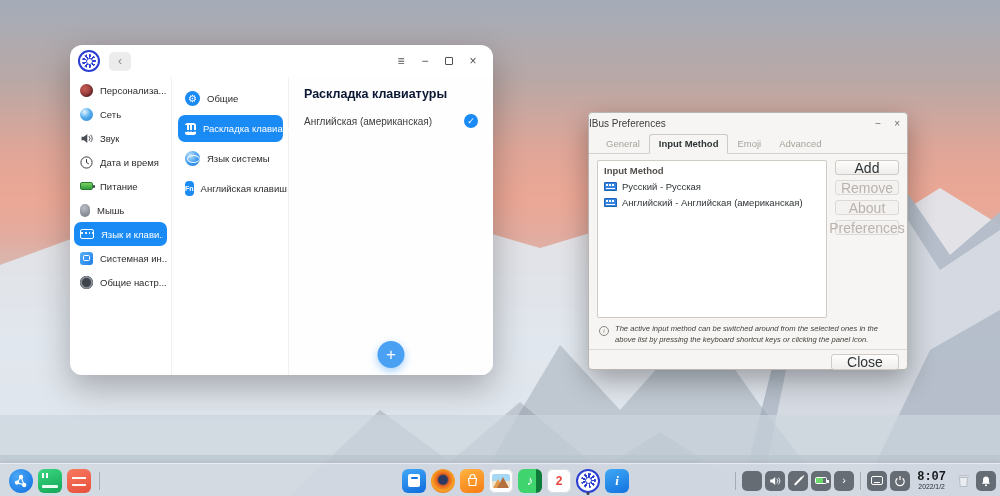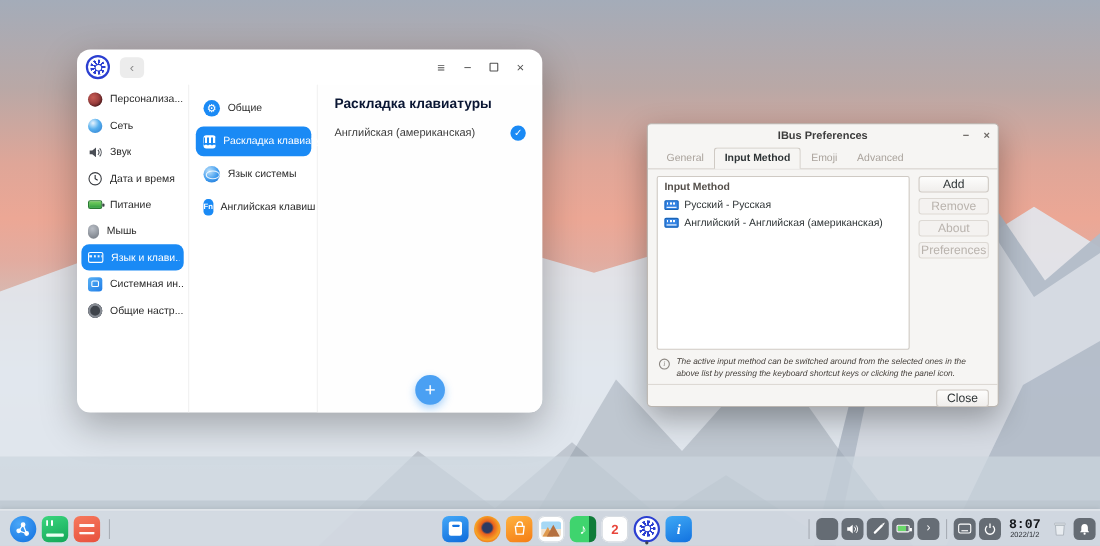--- a/index.html
+++ b/index.html
@@ -67,46 +67,46 @@
   .layout-row { margin-top:13px; display:flex; align-items:center; }
   .layout-label { font-size:10px; color:#3c3c3c; }
   .check-badge { margin-left:auto; width:14px; height:14px; border-radius:50%; background:#1a8af5; color:#fff; font-size:9px; display:flex; align-items:center; justify-content:center; }
   .add-fab { position:absolute; left:50%; bottom:7px; transform:translateX(-50%); width:27px; height:27px; border-radius:50%;
     background:#4aa0f3; color:#fff; font-size:17px; display:flex; align-items:center; justify-content:center; box-shadow:0 3px 8px rgba(26,138,245,.4); }
 
   
   .ibus-window { position:absolute; left:588px; top:112px; width:320px; height:258px;
     background:#f6f5f3; border:1px solid #bab5b0; border-radius:4px; box-shadow:0 10px 28px rgba(0,0,0,.32);
     display:flex; flex-direction:column; color:#2e3436; }
-  .ibus-titlebar { height:21px; position:relative; display:flex; align-items:center; justify-content:center;
-    font-size:10px; color:#3d3d3d; flex:0 0 auto;font-weight:bold; }
+  .ibus-titlebar { height:21px; position:relative; display:flex; align-items:center; justify-content:flex-start;
+    font-size:10px; color:#3d3d3d; flex:0 0 auto; }
   .ibus-controls { position:absolute; right:7px; top:0; height:100%; display:flex; align-items:center; gap:13px; color:#6e6a66; font-size:10px; }
   .ibus-tabs { display:flex; align-items:flex-end; padding-left:8px; border-bottom:1px solid #d7d2cc; flex:0 0 auto; }
   .tab { padding:3px 9px 4px 9px; font-size:9.5px; color:#a9a29b; }
   .tab.active { background:#f6f5f3; border:1px solid #cfcac4; border-bottom:1px solid #f6f5f3; margin-bottom:-1px;
     border-radius:3px 3px 0 0; color:#2e3436; font-weight:bold; }
   .ibus-content { display:flex; gap:8px; padding:6px 8px 0 8px; flex:0 0 auto; }
   .im-list { flex:1; height:158px; background:#ffffff; border:1px solid #cfcac4; border-radius:2px; padding:4px 6px; overflow:hidden; }
   .im-header { font-size:9.5px; color:#544f4a; font-weight:bold; }
   .im-item { margin-top:5px; display:flex; align-items:center; gap:5px; font-size:9.5px; color:#2e3436; }
   .kb-mini { width:13px; height:9px; border-radius:1.5px; background:#3584e4; flex:0 0 auto;
     box-shadow:inset 0 0 0 1px #1c64b4; position:relative; }
   .kb-mini::after { content:""; position:absolute; left:2px; top:2px; right:2px; height:2px;
     background:repeating-linear-gradient(90deg,#fff 0 1.5px, transparent 1.5px 3px); }
   .kb-mini::before { content:""; position:absolute; left:2px; bottom:2px; right:2px; height:1.5px; background:#fff; }
   .im-buttons { width:64px; display:flex; flex-direction:column; gap:5px; }
   .gtk-btn { height:15px; border:1px solid #cfcac4; border-radius:3px; background:linear-gradient(180deg,#fdfdfc,#f0eeec);
-    font-size:11px; color:#2e3436; display:flex; align-items:center; justify-content:center; }
+    font-size:14px; color:#2e3436; display:flex; align-items:center; justify-content:center; }
   .gtk-btn.disabled { color:#b9b3ad; background:#f4f2f0; border-color:#ddd9d4; }
   .ibus-info { display:flex; gap:6px; padding:6px 10px 4px 10px; flex:1; }
   .info-circle { width:10px; height:10px; flex:0 0 auto; border:1px solid #8b8681; border-radius:50%; color:#8b8681;
     font-size:7px; font-family:"Liberation Serif",serif; font-style:italic; display:flex; align-items:center; justify-content:center; margin-top:2px; }
   .info-text { font-size:7.6px; font-style:italic; color:#46413c; line-height:1.4; }
   .ibus-footer { border-top:1px solid #ddd9d4; padding:4px 8px 0 8px; height:24px; display:flex; justify-content:flex-end; flex:0 0 auto; }
-  .close-btn { width:48px; height:16px; }
+  .close-btn { width:68px; height:16px; }
 
   
   .taskbar { position:absolute; left:0; right:0; bottom:0; height:33px; background:rgba(213,220,228,.82);
     border-top:1px solid rgba(255,255,255,.5); box-shadow:0 -1px 4px rgba(0,0,0,.08); }
   .dock-group { position:absolute; top:0; height:33px; display:flex; align-items:center; gap:5px; }
   .g-left { left:9px; }
   .g-center { left:402px; }
   .g-right { right:4px; gap:3px; }
   .dock-sep { width:1px; height:18px; background:rgba(40,45,52,.25); margin:0 3px; }
   .dock-icon { width:24px; height:24px; border-radius:6px; position:relative; display:flex; align-items:center; justify-content:center; flex:0 0 auto; }

